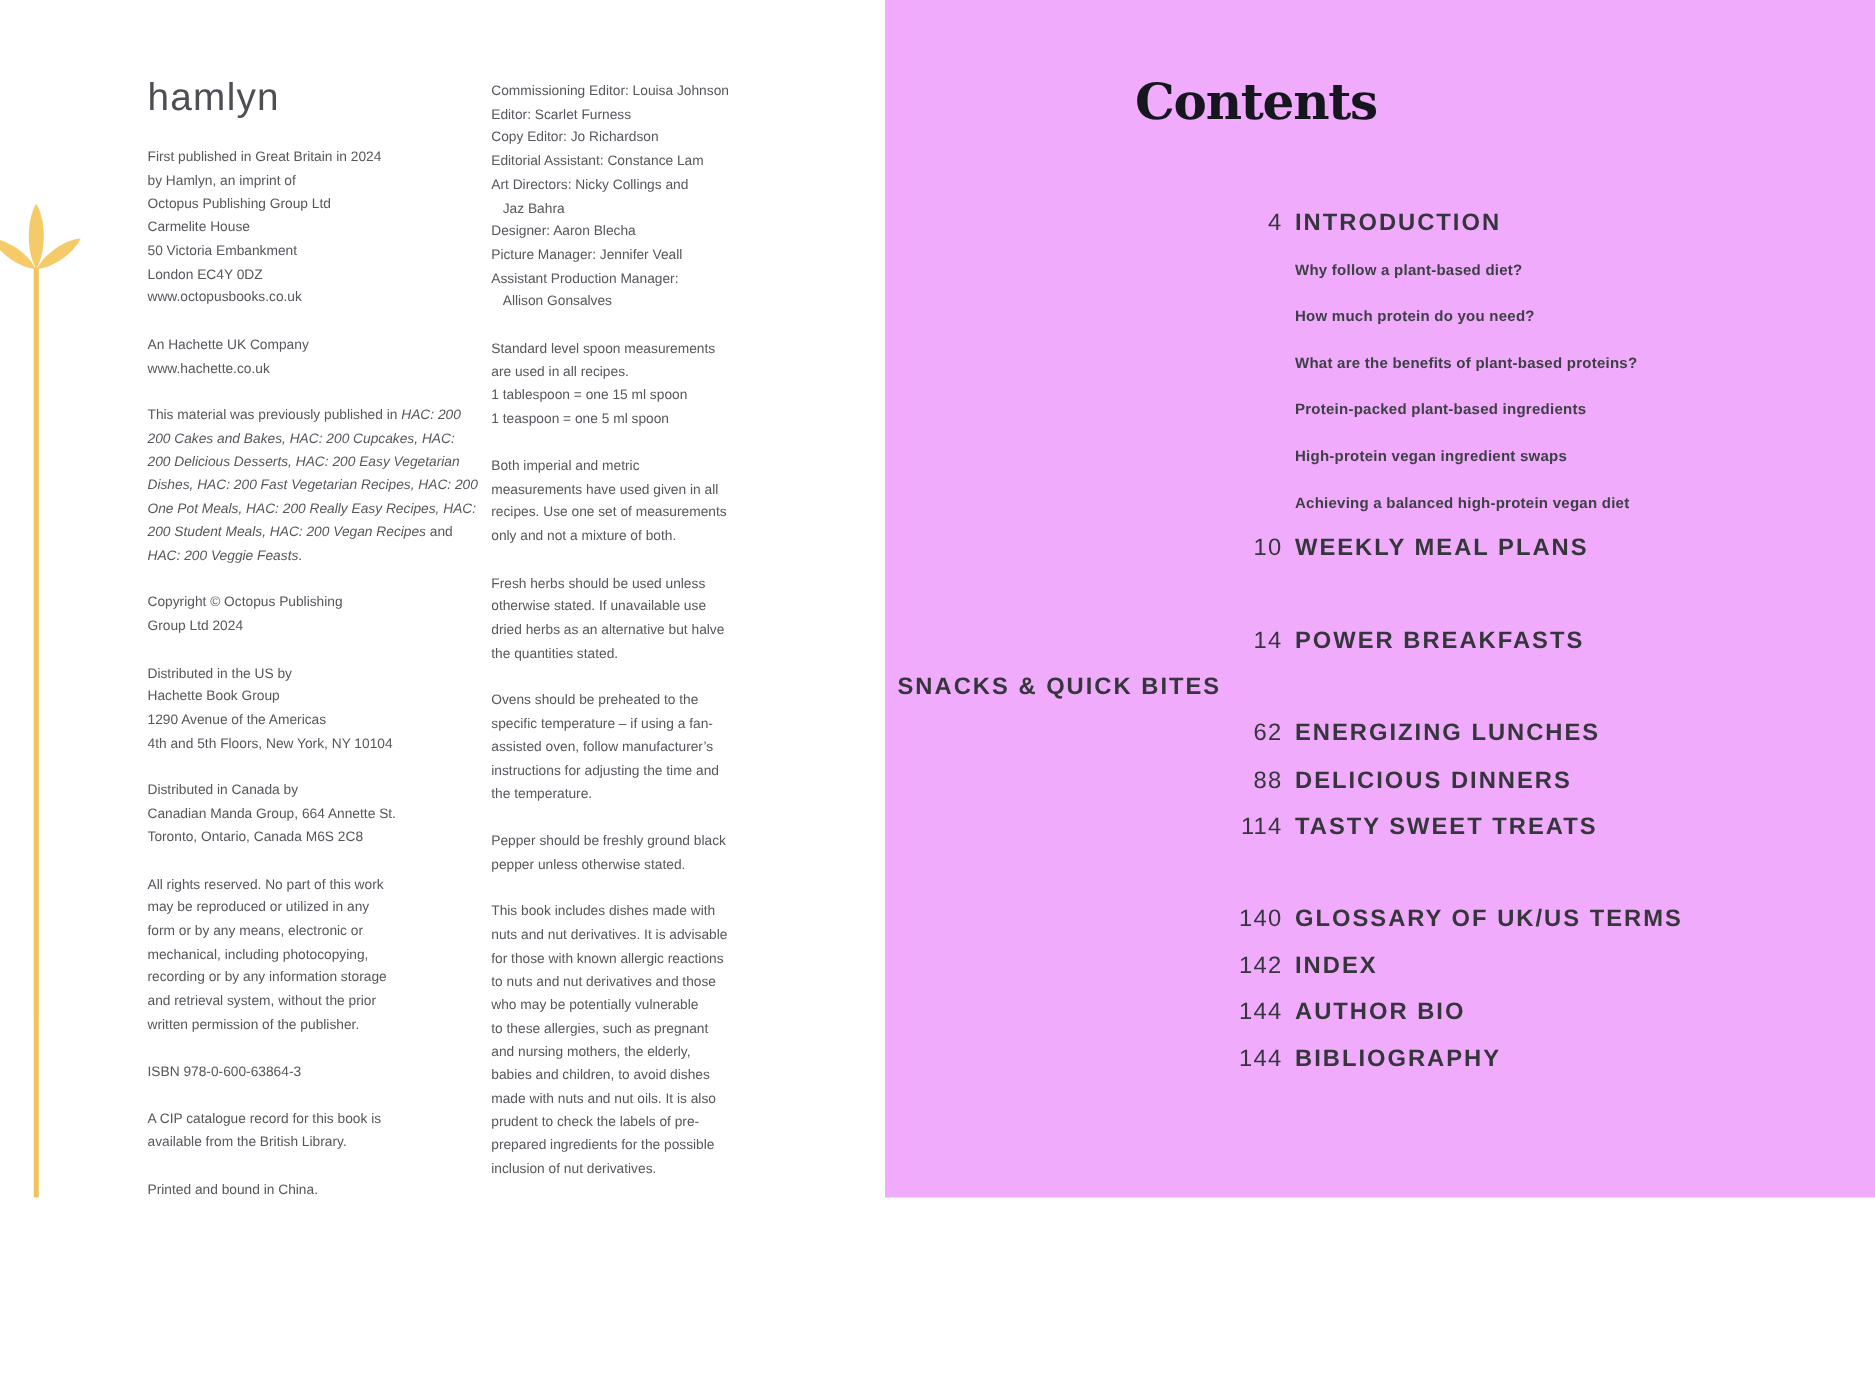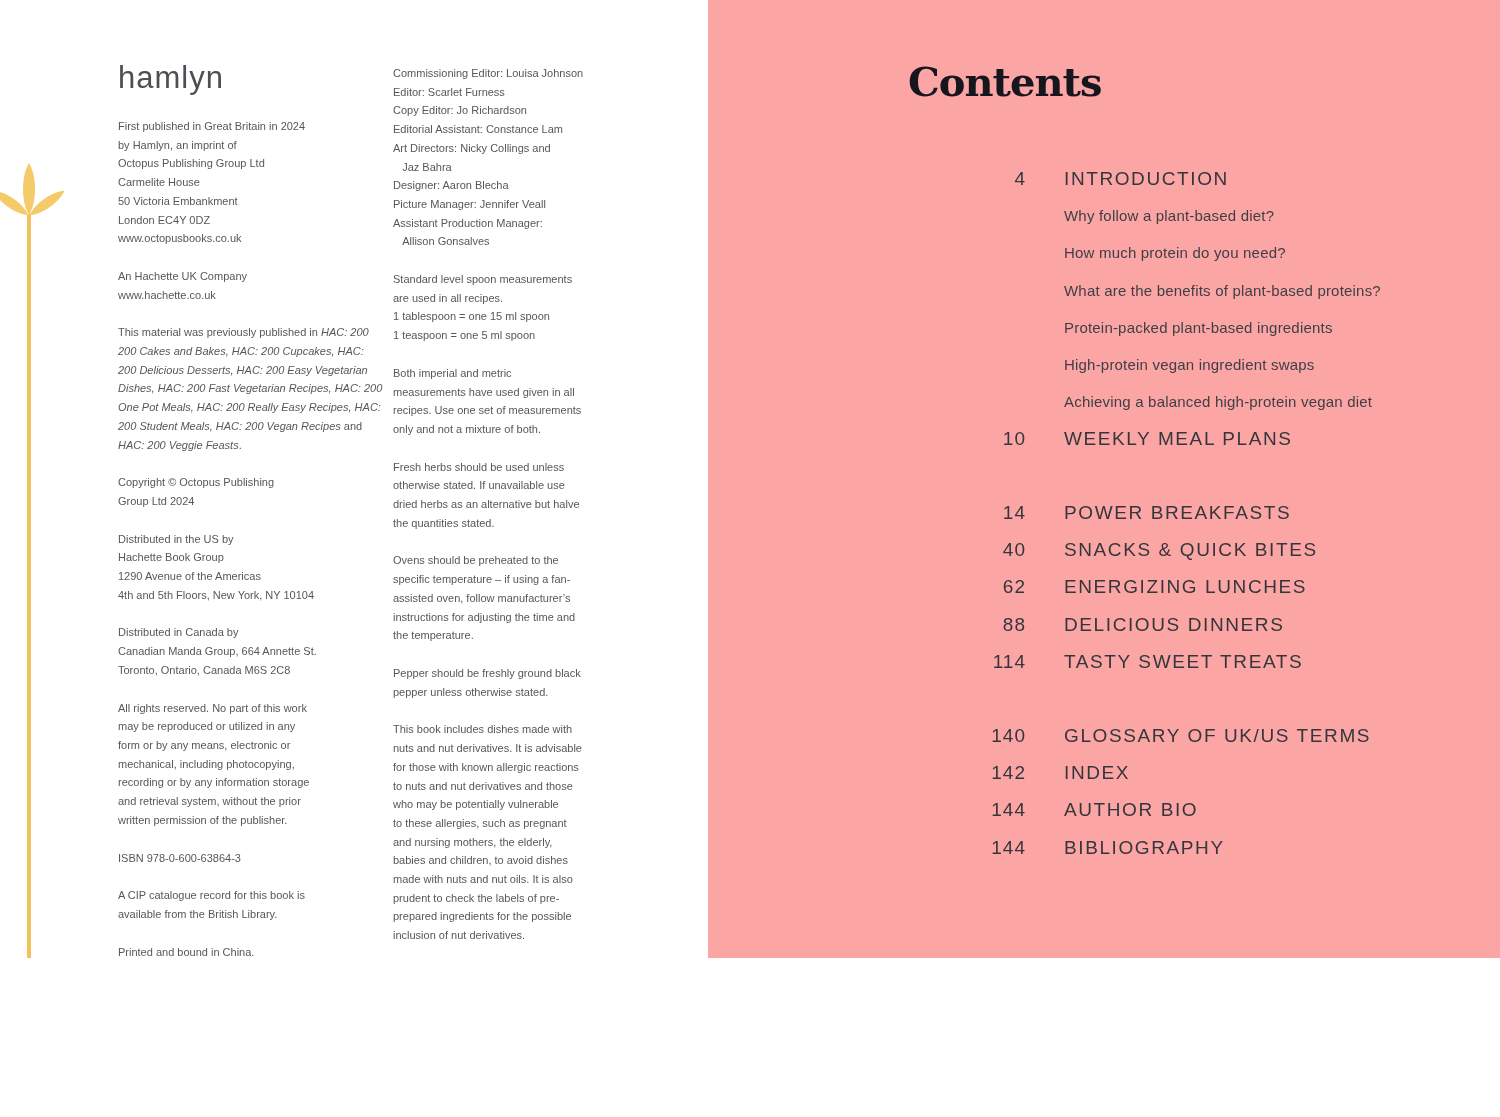--- a/index.html
+++ b/index.html
@@ -11,30 +11,30 @@
   .page-left { position:absolute; left:0; top:0; width:708px; height:1117px; background:#ffffff; }
   .plant-svg { position:absolute; left:0; top:0; }
   .logo { font-size:31px; font-weight:300; color:#4E4F54; letter-spacing:1px; margin-bottom:21px; }
   .col1 { position:absolute; left:118px; top:60px; width:266px; }
   .col2 { position:absolute; left:393px; top:64px; width:272px; }
   .block { font-size:11px; line-height:18.7px; color:#56575C; white-space:pre; margin-bottom:19px; }
   .block.wrap { white-space:normal; }
   .block .it { font-style:italic; }
 
   
-  .page-right { position:absolute; left:708px; top:0; width:792px; height:1117px; background:#fca5a5; }
+  .page-right { position:absolute; left:708px; top:0; width:792px; height:1117px; background:#f0abfc; }
   .contents-title { position:absolute; left:200px; top:58px; font-family:"DejaVu Serif", serif;
                     font-weight:bold; font-size:40px; letter-spacing:-1px; color:#16161E; }
   .toc { position:absolute; left:0; top:160px; width:100%; }
   .toc-row { display:flex; align-items:center; height:37.2px; }
   .toc-row.gap { margin-top:37px; }
   .toc-page { width:318px; text-align:right; flex:0 0 318px; font-size:19px; letter-spacing:1px; color:#35363B; }
-  .toc-label { margin-left:38px; }
+  .toc-label { margin-left:10px;font-weight:bold; }
   .toc-row.main .toc-label { font-size:19px; letter-spacing:1.6px; color:#35363B; }
-  .toc-row.sub .toc-label { font-size:15px; letter-spacing:0.2px; color:#3E3F44; }
+  .toc-row.sub .toc-label { font-size:12px; letter-spacing:0.2px; color:#3E3F44; }
 </style>
 </head>
 <body>
 
 <div class="spread">
 
   <div class="page-left">
     <svg class="plant-svg" width="708" height="1117" viewBox="0 0 708 1117" aria-hidden="true">
       <path d="M29 214 L29 1028 Q29 1065 66 1065 L708 1065" fill="none" stroke="#F0C35C" stroke-width="4"></path>
       <path d="M0 -26 C8 -13 8 13 0 26 C-8 13 -8 -13 0 -26 Z" transform="translate(29,189)" fill="#F5CA68"></path>
@@ -158,21 +158,20 @@
         </div>
         <div class="toc-row main">
           <span class="toc-page">10</span>
           <span class="toc-label">WEEKLY MEAL PLANS</span>
         </div>
         <div class="toc-row main gap">
           <span class="toc-page">14</span>
           <span class="toc-label">POWER BREAKFASTS</span>
         </div>
         <div class="toc-row main">
-          <span class="toc-page">40</span>
           <span class="toc-label">SNACKS &amp; QUICK BITES</span>
         </div>
         <div class="toc-row main">
           <span class="toc-page">62</span>
           <span class="toc-label">ENERGIZING LUNCHES</span>
         </div>
         <div class="toc-row main">
           <span class="toc-page">88</span>
           <span class="toc-label">DELICIOUS DINNERS</span>
         </div>

